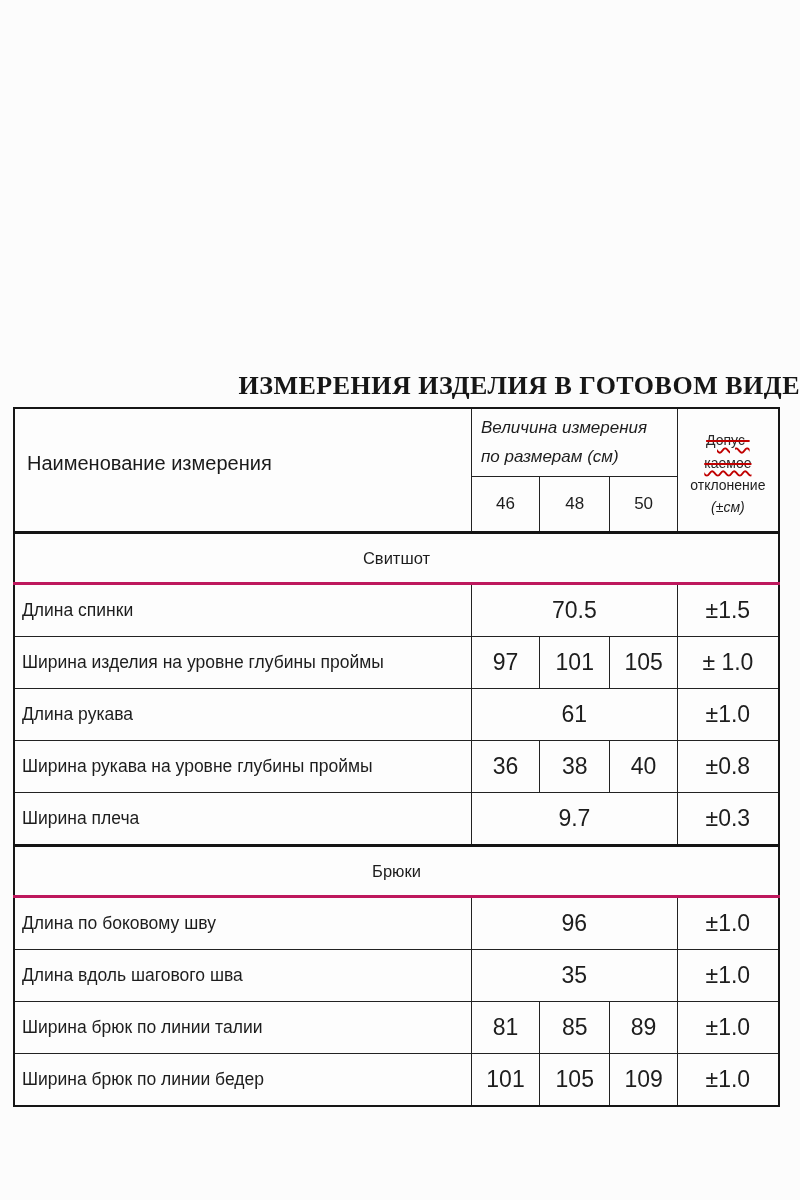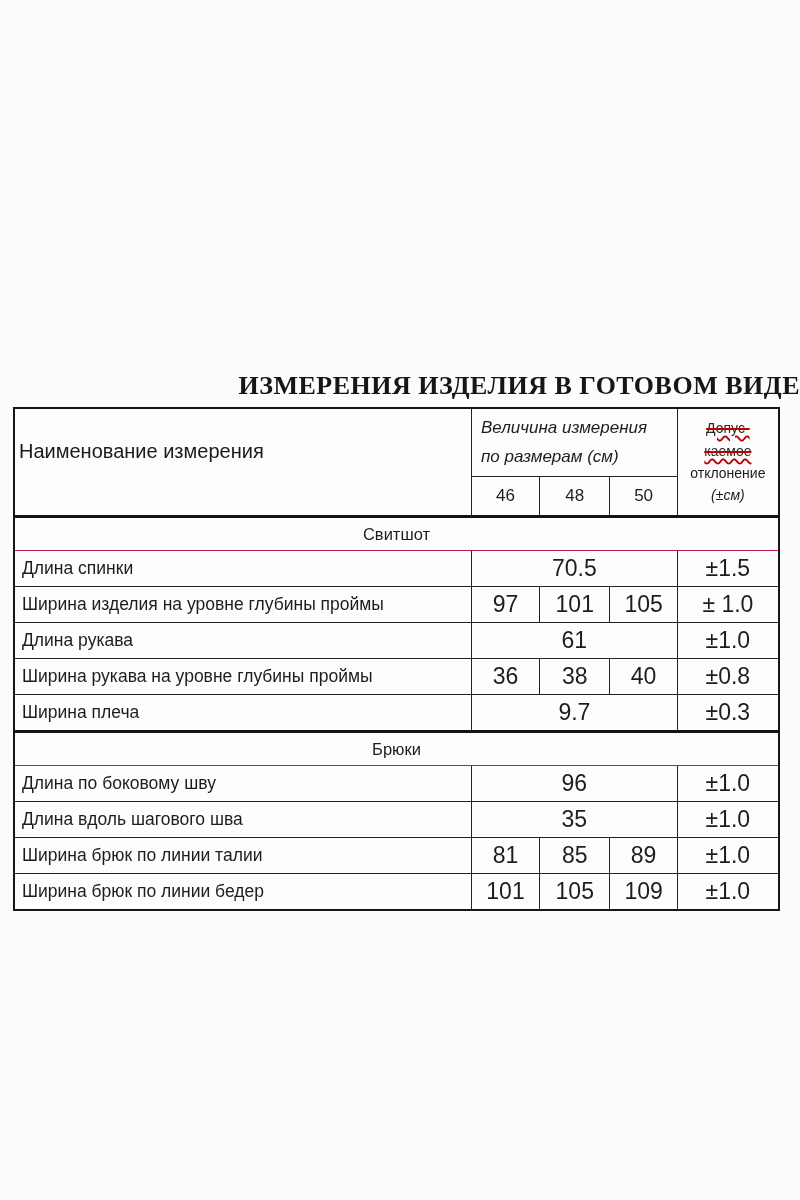--- a/index.html
+++ b/index.html
@@ -26,21 +26,21 @@
     position: absolute;
     top: 407px; left: 13px;
     width: 767px;
     border-collapse: collapse;
     table-layout: fixed;
     background: #fdfdfd;
     border: 2.5px solid #161616;
   }
   .meas-table th, .meas-table td {
     border: 1.5px solid #222;
-    padding: 4px;
+    padding: 12px;
     font-weight: normal;
     overflow: hidden;
   }
   th.name-header {
     font-size: 20px;
     text-align: left;
     vertical-align: middle;
     padding-bottom: 26px;
     color: #1a1a1a;
   }
@@ -80,21 +80,21 @@
   .struck .strike-inner {
     text-decoration-line: line-through;
     text-decoration-color: #c00000;
     text-decoration-thickness: 1.5px;
   }
   td.section-cell {
     height: 24px;
     text-align: center;
     font-size: 16.5px;
     border-top: 3px solid #141414;
-    border-bottom: 1px solid #be185d;
+    border-bottom: 3px solid #be185d;
   }
   td.label-cell {
     height: 26px;
     text-align: left;
     font-size: 17.5px;
     padding: 1px 4px 1px 7px;
     white-space: nowrap;
   }
   td.num-cell, td.tol-cell {
     text-align: center;

